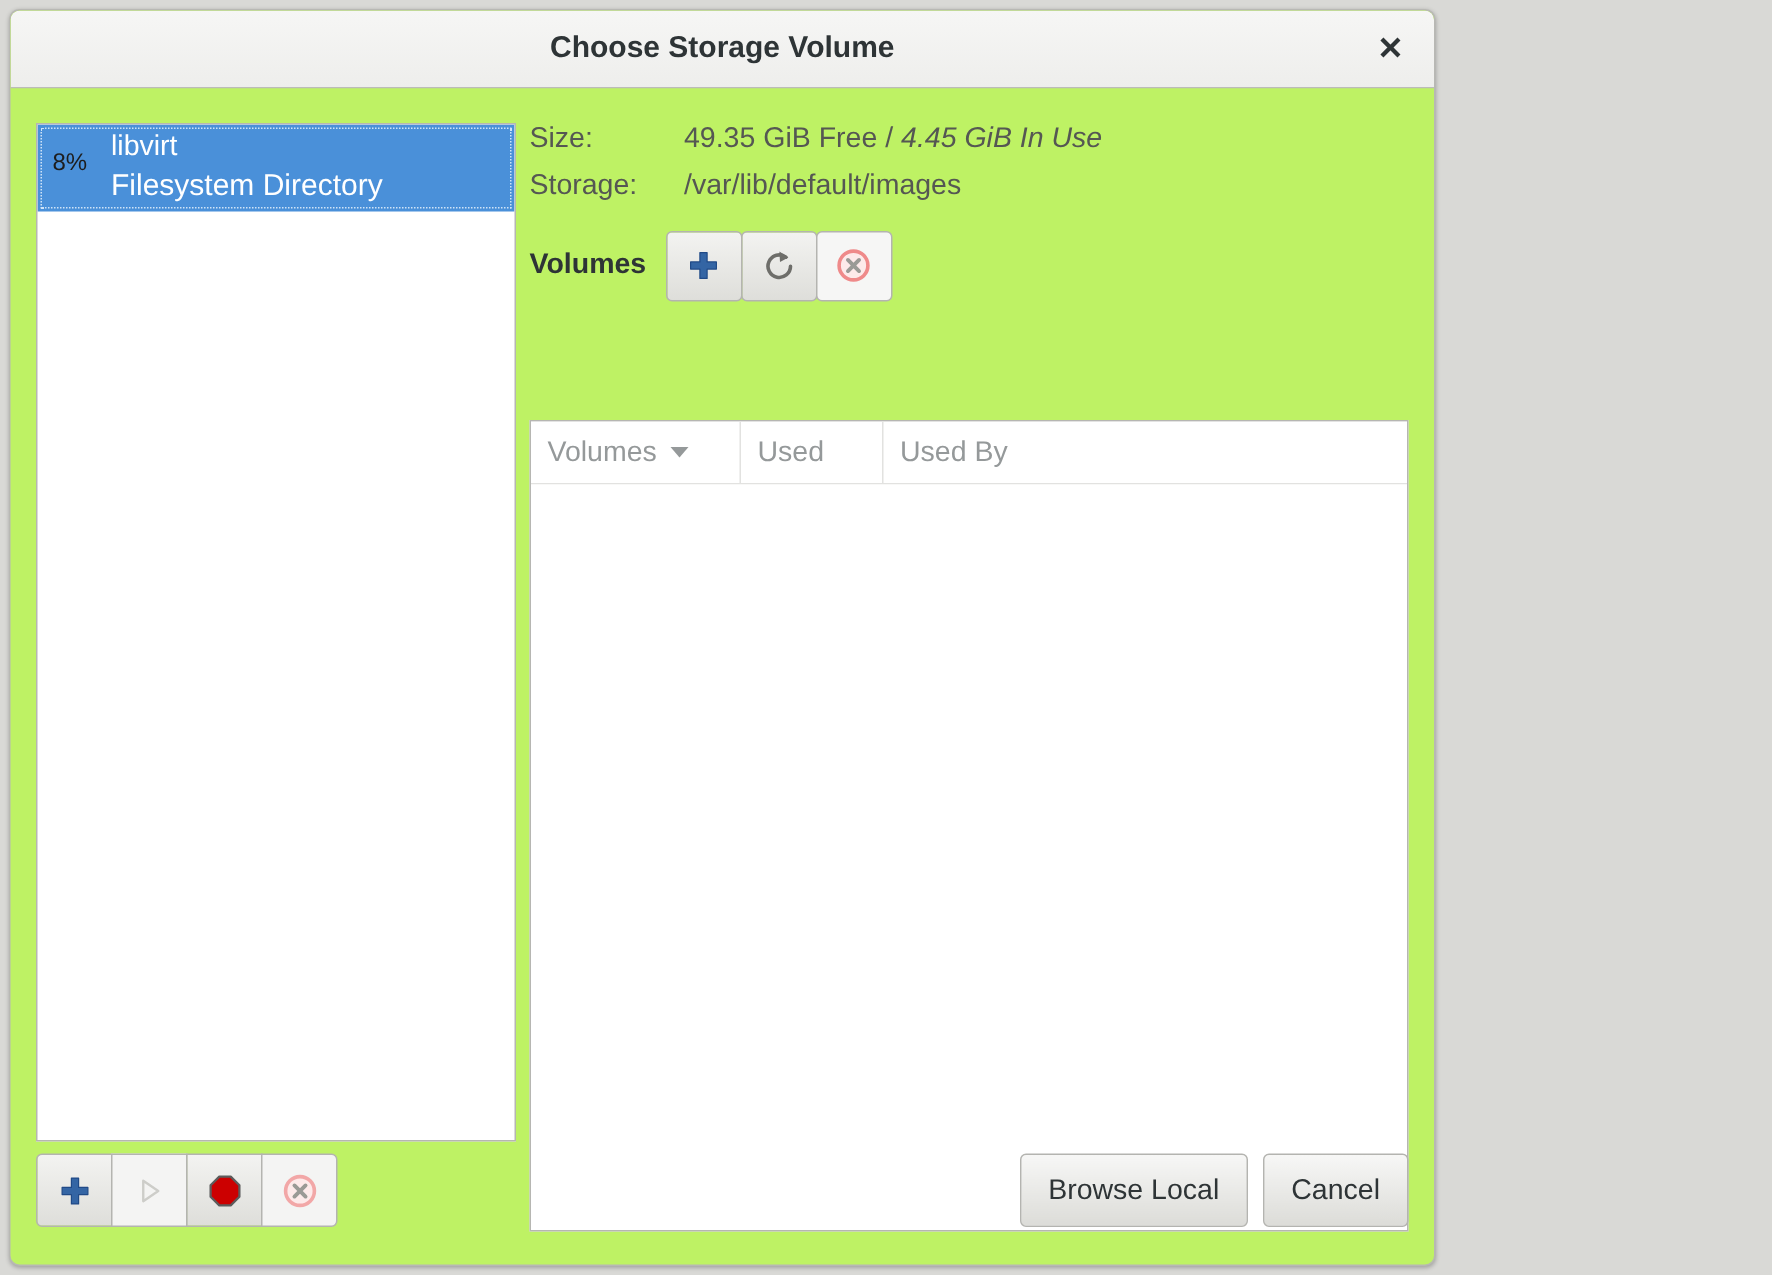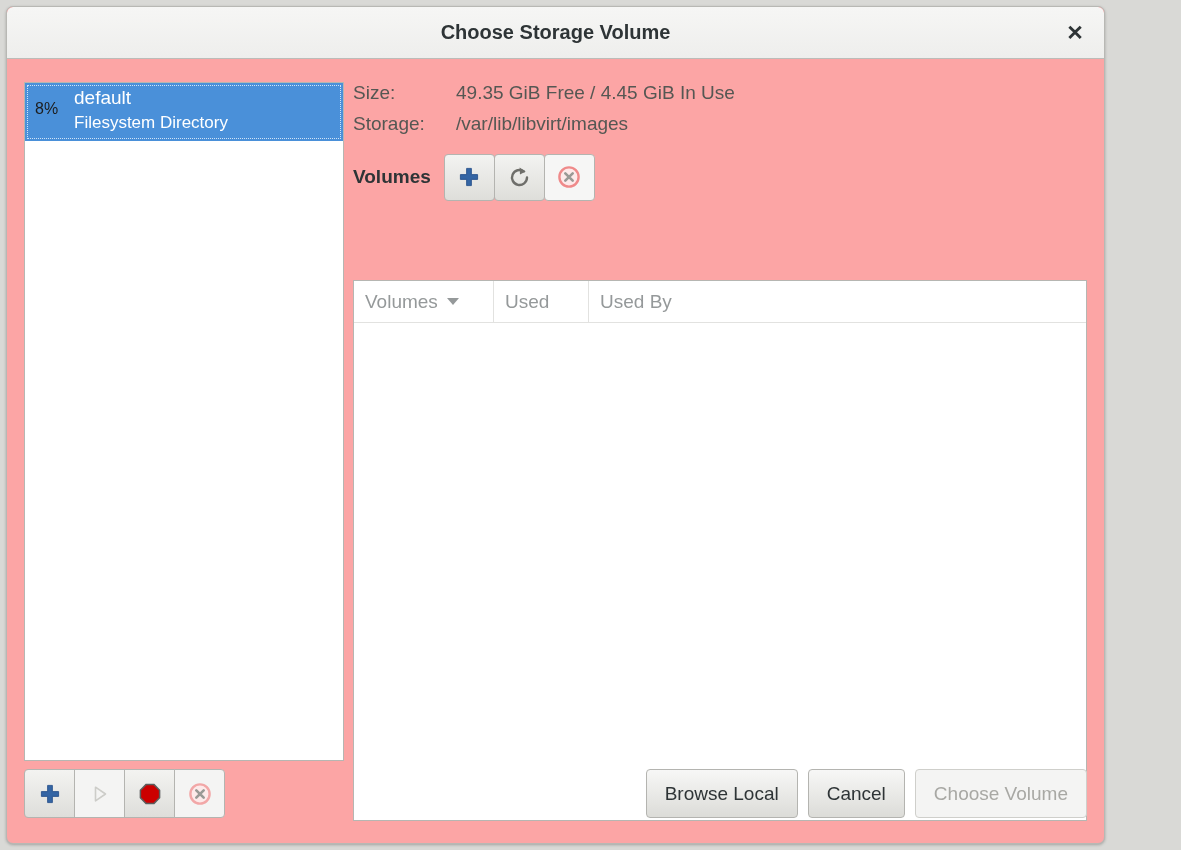--- a/index.html
+++ b/index.html
@@ -10,23 +10,23 @@
     background: #d9d9d6;
     font-family: "Liberation Sans", sans-serif;
     overflow: hidden;
   }
 
   
   .dialog {
     position: absolute;
     left: 6px;
     top: 6px;
-    width: 1099px;
+    width: 951px;
     height: 838px;
-    background: #fca5a5;
+    background: #bef264;
     border: 1px solid #b8b8b4;
     border-radius: 7px;
     box-shadow: 0 1px 3px rgba(0,0,0,0.25);
     box-sizing: border-box;
     overflow: hidden;
   }
 
   
   .titlebar {
     position: relative;
@@ -95,21 +95,21 @@
     position: absolute;
     left: 49px;
     top: 4px;
     font-size: 19px;
     color: #ffffff;
   }
   .pool-type {
     position: absolute;
     left: 49px;
     top: 30px;
-    font-size: 17px;
+    font-size: 20px;
     color: #ffffff;
   }
 
   
   .pool-toolbar {
     position: absolute;
     left: 17px;
     top: 710px;
     display: flex;
   }
@@ -140,21 +140,21 @@
   }
   .info-line {
     position: relative;
     height: 31px;
     font-size: 19px;
     color: #555753;
     text-align: right;
   }
   .info-label { position: absolute; left: 0; top: 0; }
   .info-value { position: absolute; left: 103px; top: 0; }
-  .info-value .em { }
+  .info-value .em { font-style: italic; }
 
   .vol-header {
     position: relative;
     margin-top: 9px;
     height: 48px;
     display: flex;
     align-items: center;
   }
   .vol-title {
     font-size: 19px;
@@ -252,21 +252,21 @@
   <div class="titlebar">
     <div class="title-text">Choose Storage Volume</div>
     <div class="close-btn">✕</div>
   </div>
 
   <div class="body-area">
 
     <div class="pool-list">
       <div class="pool-row">
         <span class="pool-pct">8%</span>
-        <span class="pool-name">default</span>
+        <span class="pool-name">libvirt</span>
         <span class="pool-type">Filesystem Directory</span>
       </div>
     </div>
 
     <div class="pool-toolbar">
 
       <div class="tb-btn">
         <svg width="22" height="22" viewBox="0 0 22 22">
           <path d="M8.6 2.4h4.8v6.2h6.2v4.8h-6.2v6.2H8.6v-6.2H2.4V8.6h6.2z" fill="#3465a4" stroke="#204a87" stroke-width="0.8" stroke-linejoin="round"></path>
         </svg>
@@ -295,21 +295,21 @@
 
     <div class="detail">
 
       <div class="info-line">
         <span class="info-label">Size:</span>
         <span class="info-value"><span>49.35 GiB Free / </span><span class="em">4.45 GiB In Use</span></span>
       </div>
 
       <div class="info-line">
         <span class="info-label">Storage:</span>
-        <span class="info-value">/var/lib/libvirt/images</span>
+        <span class="info-value">/var/lib/default/images</span>
       </div>
 
       <div class="vol-header">
         <span class="vol-title">Volumes</span>
         <div class="vol-toolbar">
 
           <div class="vt-btn">
             <svg width="22" height="22" viewBox="0 0 22 22">
               <path d="M8.6 2.4h4.8v6.2h6.2v4.8h-6.2v6.2H8.6v-6.2H2.4V8.6h6.2z" fill="#3465a4" stroke="#204a87" stroke-width="0.8" stroke-linejoin="round"></path>
             </svg>
@@ -345,17 +345,16 @@
         <div class="vt-th">
           <span>Used By</span>
         </div>
       </div>
       <div class="vt-body"></div>
     </div>
 
     <div class="action-row">
       <div class="btn">Browse Local</div>
       <div class="btn">Cancel</div>
-      <div class="btn disabled">Choose Volume</div>
     </div>
 
   </div>
 </div>
 
 </body></html>

